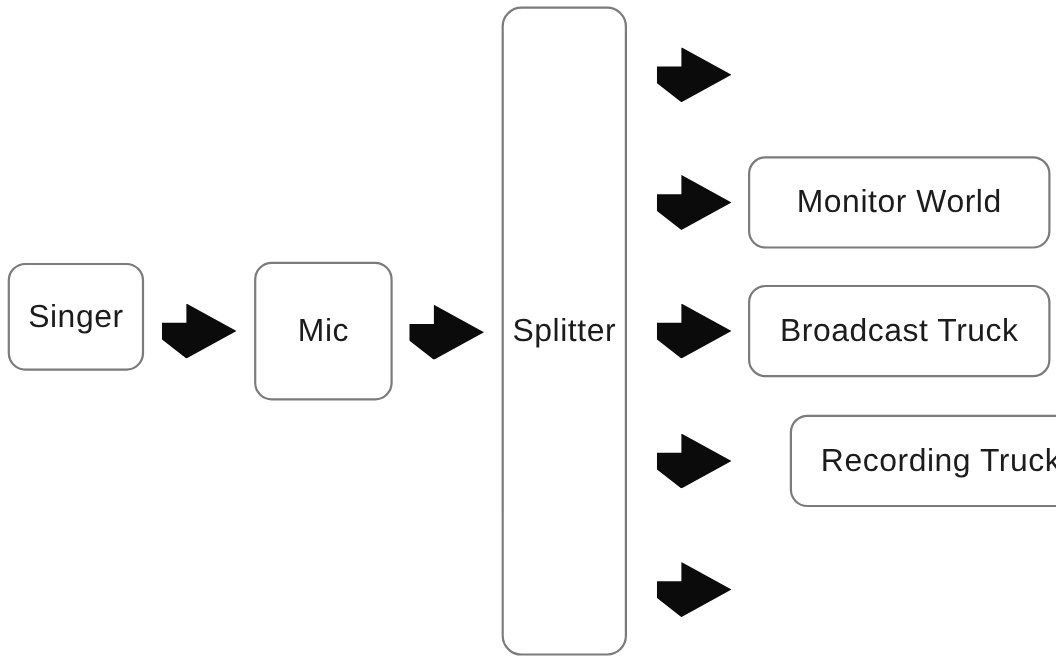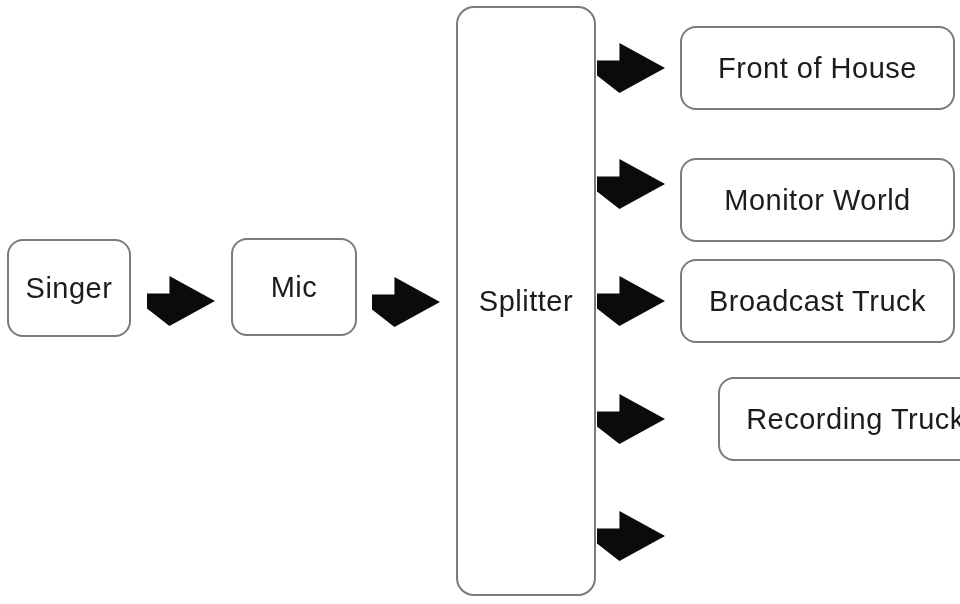--- a/index.html
+++ b/index.html
@@ -26,25 +26,25 @@
     justify-content: center;
   }
   .node .label {
     color: var(--text, #1c1c1c);
     font-size: 29px;
     font-weight: 400;
     letter-spacing: 0.5px;
     white-space: nowrap;
   }
   .node-singer   { left: 7px;   top: 239px; width: 124px; height: 98px; }
-  .node-mic      { left: 231px; top: 238px; width: 126px; height: 98px; }
-  .node-splitter { left: 456px; top: 6px;   width: 140px; height: 590px; border-radius: 18px; }
+  .node-mic      { left: 231px; top: 238px; width: 126px; height: 126px; }
+  .node-splitter { left: 456px; top: 6px;   width: 114px; height: 590px; border-radius: 18px; }
   .out { left: 680px; width: 275px; height: 84px; }
   .out-0 { top: 26px; }
-  .out-1 { top: 142px; margin-top: 16px; }
+  .out-1 { top: 142px; }
   .out-2 { top: 259px; }
   .out-3 { top: 377px; margin-left: 38px; }
   .out-4 { top: 493px; }
   .arrow {
     position: absolute;
     width: 68px;
     height: 50px;
     background: var(--arrow, #0b0b0b);
     clip-path: polygon(0 35%, 33% 35%, 33% 0, 100% 50%, 33% 100%, 0 65%);
   }
@@ -77,23 +77,20 @@
   <div class="node node-splitter">
     <span class="label">Splitter</span>
   </div>
 
   <div class="arrow arrow-split arrow-split-0"></div>
   <div class="arrow arrow-split arrow-split-1"></div>
   <div class="arrow arrow-split arrow-split-2"></div>
   <div class="arrow arrow-split arrow-split-3"></div>
   <div class="arrow arrow-split arrow-split-4"></div>
 
-  <div class="node out out-0">
-    <span class="label">Front of House</span>
-  </div>
   <div class="node out out-1">
     <span class="label">Monitor World</span>
   </div>
   <div class="node out out-2">
     <span class="label">Broadcast Truck</span>
   </div>
   <div class="node out out-3">
     <span class="label">Recording Truck</span>
   </div>
 

